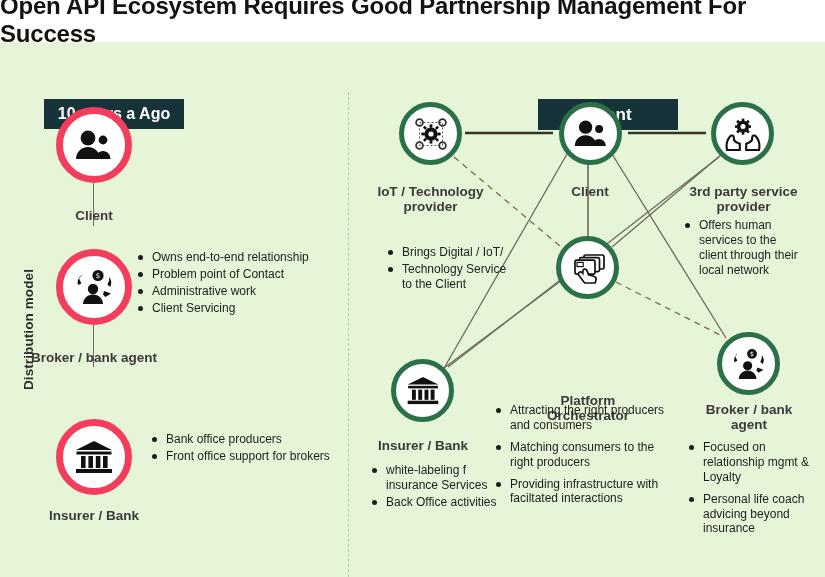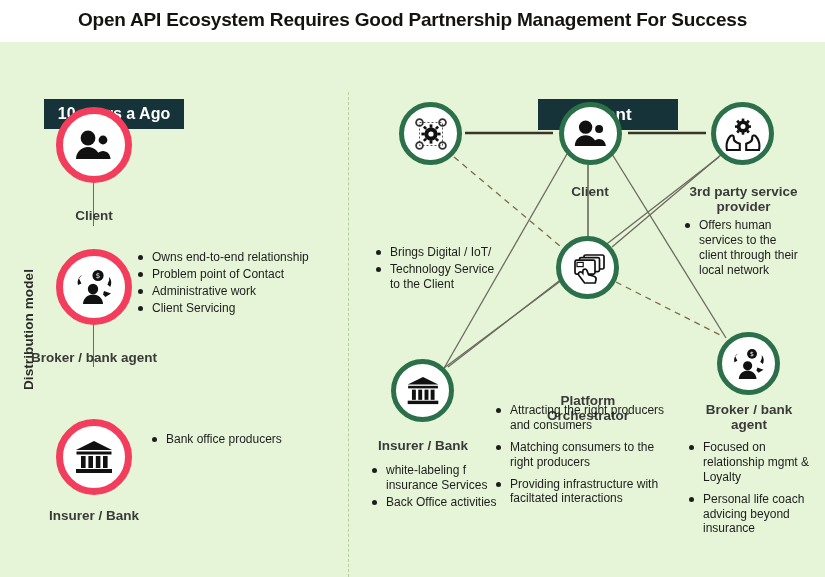--- a/index.html
+++ b/index.html
@@ -8,21 +8,21 @@
     background:#ffffff;
     font-family:"Liberation Sans", sans-serif;
     overflow:hidden;
   }
   #root{position:relative;width:825px;height:577px;background:#ffffff;}
 
   
   .title{
     position:absolute;left:0;top:0;width:825px;height:40px;
     display:flex;align-items:center;justify-content:center;
-    font-size:19px;font-weight:bold;color:#15130f;
+    font-size:24px;font-weight:bold;color:#15130f;
     letter-spacing:-0.2px;
     font-family:"Liberation Sans", sans-serif;
   }
 
   
   .canvas{
     position:absolute;left:0;top:42px;width:825px;height:535px;
     background:#e6f5d8;
   }
 
@@ -175,20 +175,21 @@
           <rect x="14.4" y="16" width="4.6" height="12" fill="#111"></rect>
           <rect x="21.8" y="16" width="4.6" height="12" fill="#111"></rect>
           <rect x="29" y="16" width="4.6" height="12" fill="#111"></rect>
           <rect x="2" y="29" width="36" height="4" fill="#111"></rect>
         </svg>
       </span>
     </div>
     <div class="caption" style="left:24px;top:466px;width:140px;">Insurer / Bank</div>
     <ul class="bullets" style="left:152px;top:390px;width:210px;">
       <li>Bank office producers</li>
+      <li>Front office support for brokers</li>
     </ul>
 
     <div class="node green" style="left:399px;top:60px;width:63px;height:63px;">
       <span>
         <svg width="36" height="36" viewBox="0 0 36 36">
           <rect x="6.5" y="6.5" width="23" height="23" fill="none" stroke="#555" stroke-width="1" stroke-dasharray="2 2"></rect>
           <circle cx="6.5" cy="6.5" r="3.4" fill="none" stroke="#333" stroke-width="1.8"></circle>
           <circle cx="29.5" cy="6.5" r="3.4" fill="none" stroke="#333" stroke-width="1.8"></circle>
           <circle cx="6.5" cy="29.5" r="3.4" fill="none" stroke="#333" stroke-width="1.8"></circle>
           <circle cx="29.5" cy="29.5" r="3.4" fill="none" stroke="#333" stroke-width="1.8"></circle>
@@ -200,21 +201,22 @@
             <rect x="24.2" y="16.6" width="3.4" height="2.8"></rect>
             <rect x="10.4" y="10.4" width="3.2" height="2.6" transform="rotate(45 12 11.7)"></rect>
             <rect x="22.4" y="22.4" width="3.2" height="2.6" transform="rotate(45 24 23.7)"></rect>
             <rect x="22.4" y="10.4" width="3.2" height="2.6" transform="rotate(-45 24 11.7)"></rect>
             <rect x="10.4" y="22.4" width="3.2" height="2.6" transform="rotate(-45 12 23.7)"></rect>
           </g>
           <circle cx="18" cy="18" r="2.6" fill="#fff"></circle>
         </svg>
       </span>
     </div>
-    <ul class="bullets" style="left:376px;top:203px;width:125px;">
+    <div class="caption" style="left:368px;top:142px;width:125px;">IoT / Technology provider</div>
+    <ul class="bullets" style="left:388px;top:203px;width:125px;">
       <li>Brings Digital / IoT/</li>
       <li>Technology Service to the Client</li>
     </ul>
 
     <div class="node green" style="left:559px;top:60px;width:63px;height:63px;">
       <span>
         <svg width="36" height="29" viewBox="0 0 40 32">
           <circle cx="14" cy="9" r="7.4" fill="#111"></circle>
           <path d="M2 30c0-7 5.4-12 12-12s12 5 12 12z" fill="#111"></path>
           <circle cx="29" cy="11" r="4.4" fill="#111"></circle>

